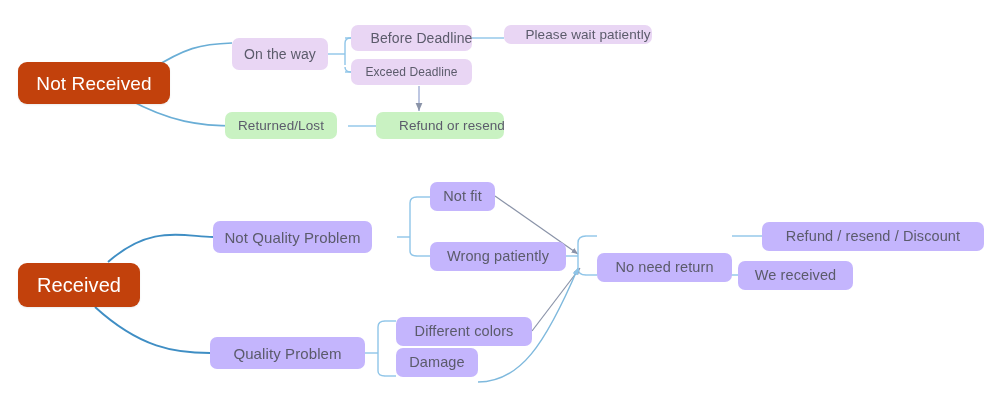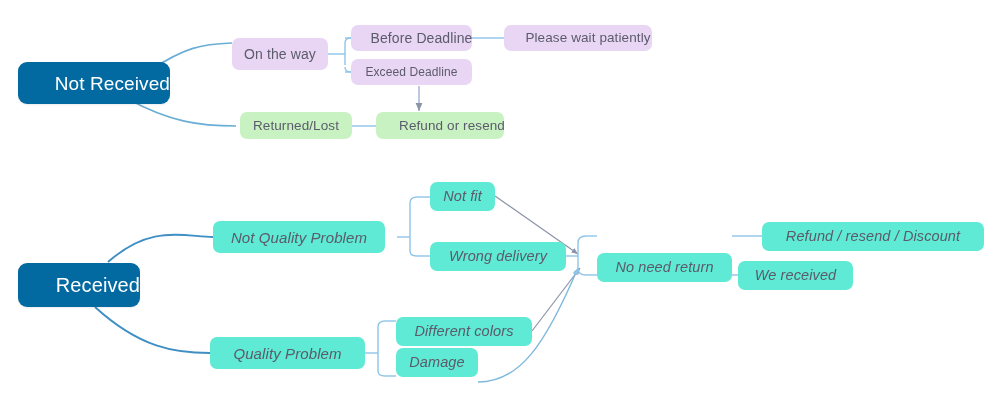--- a/index.html
+++ b/index.html
@@ -32,28 +32,27 @@
     align-items: center;
     justify-content: center;
     border-radius: 7px;
     color: #5b5b6b;
     white-space: nowrap;
     letter-spacing: 0.1px;
     line-height: 1;
   }
   .node.root {
     color: #ffffff;
-    background: #0369a1;
+    background: #c2410c;
     border-radius: 9px;
     box-shadow: 0 1px 2px rgba(0,0,0,0.08);
-    justify-content: flex-end;
   }
   .node.pink   { background: #e9d6f4; }
   .node.green  { background: #c9f2c2; }
-  .node.violet { background: #5eead4; font-style: italic; }
+  .node.violet { background: #c4b5fd; }
 </style>
 </head>
 <body>
 
 <div id="canvas">
 
   <svg id="edges" viewBox="0 0 1000 418" width="1000" height="418" xmlns="http://www.w3.org/2000/svg">
     <defs>
       <marker id="arrowGray" viewBox="0 0 10 10" refX="9" refY="5" markerWidth="6" markerHeight="6" orient="auto-start-reverse">
         <path d="M 0 1.2 L 9 5 L 0 8.8 z" fill="#8a93a8"></path>
@@ -158,46 +157,46 @@
   </div>
 
   <div class="node pink" style="left:351px; top:25px; width:121px; height:26px; font-size:14px;padding-left:20px;">
     <span>Before Deadline</span>
   </div>
 
   <div class="node pink" style="left:351px; top:59px; width:121px; height:26px; font-size:12px;">
     <span>Exceed Deadline</span>
   </div>
 
-  <div class="node pink" style="left:504px; top:25px; width:148px; height:26px; font-size:13.5px;padding-left:20px;">
+  <div class="node pink" style="left:504px; top:25px; width:148px; height:19px; font-size:13.5px;padding-left:20px;">
     <span>Please wait patiently</span>
   </div>
 
-  <div class="node green" style="left:240px; top:112px; width:112px; height:27px; font-size:13.5px;">
+  <div class="node green" style="left:225px; top:112px; width:112px; height:27px; font-size:13.5px;">
     <span>Returned/Lost</span>
   </div>
 
   <div class="node green" style="left:376px; top:112px; width:128px; height:27px; font-size:13.5px;padding-left:24px;">
     <span>Refund or resend</span>
   </div>
 
   <div class="node root" style="left:18px; top:263px; width:122px; height:44px; font-size:20px;">
     <span>Received</span>
   </div>
 
-  <div class="node violet" style="left:213px; top:221px; width:172px; height:32px; font-size:15px;">
+  <div class="node violet" style="left:213px; top:221px; width:159px; height:32px; font-size:15px;">
     <span>Not Quality Problem</span>
   </div>
 
   <div class="node violet" style="left:430px; top:182px; width:65px; height:29px; font-size:14.5px;">
     <span>Not fit</span>
   </div>
 
   <div class="node violet" style="left:430px; top:242px; width:136px; height:29px; font-size:14.5px;">
-    <span>Wrong delivery</span>
+    <span>Wrong patiently</span>
   </div>
 
   <div class="node violet" style="left:210px; top:337px; width:155px; height:32px; font-size:15px;">
     <span>Quality Problem</span>
   </div>
 
   <div class="node violet" style="left:396px; top:317px; width:136px; height:29px; font-size:14.5px;">
     <span>Different colors</span>
   </div>
 

